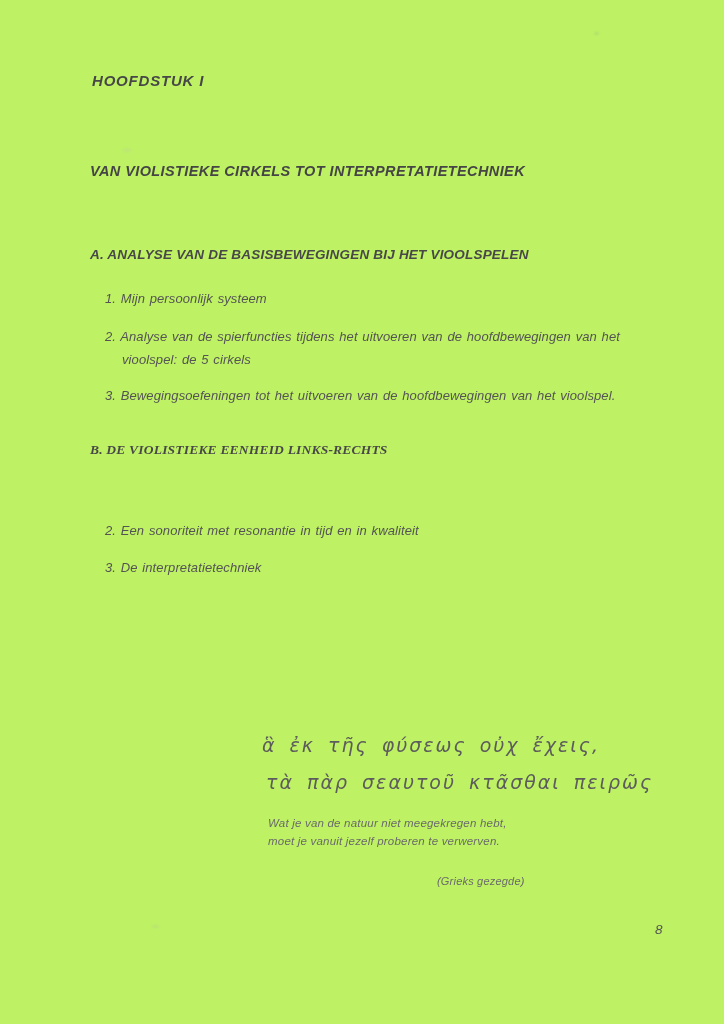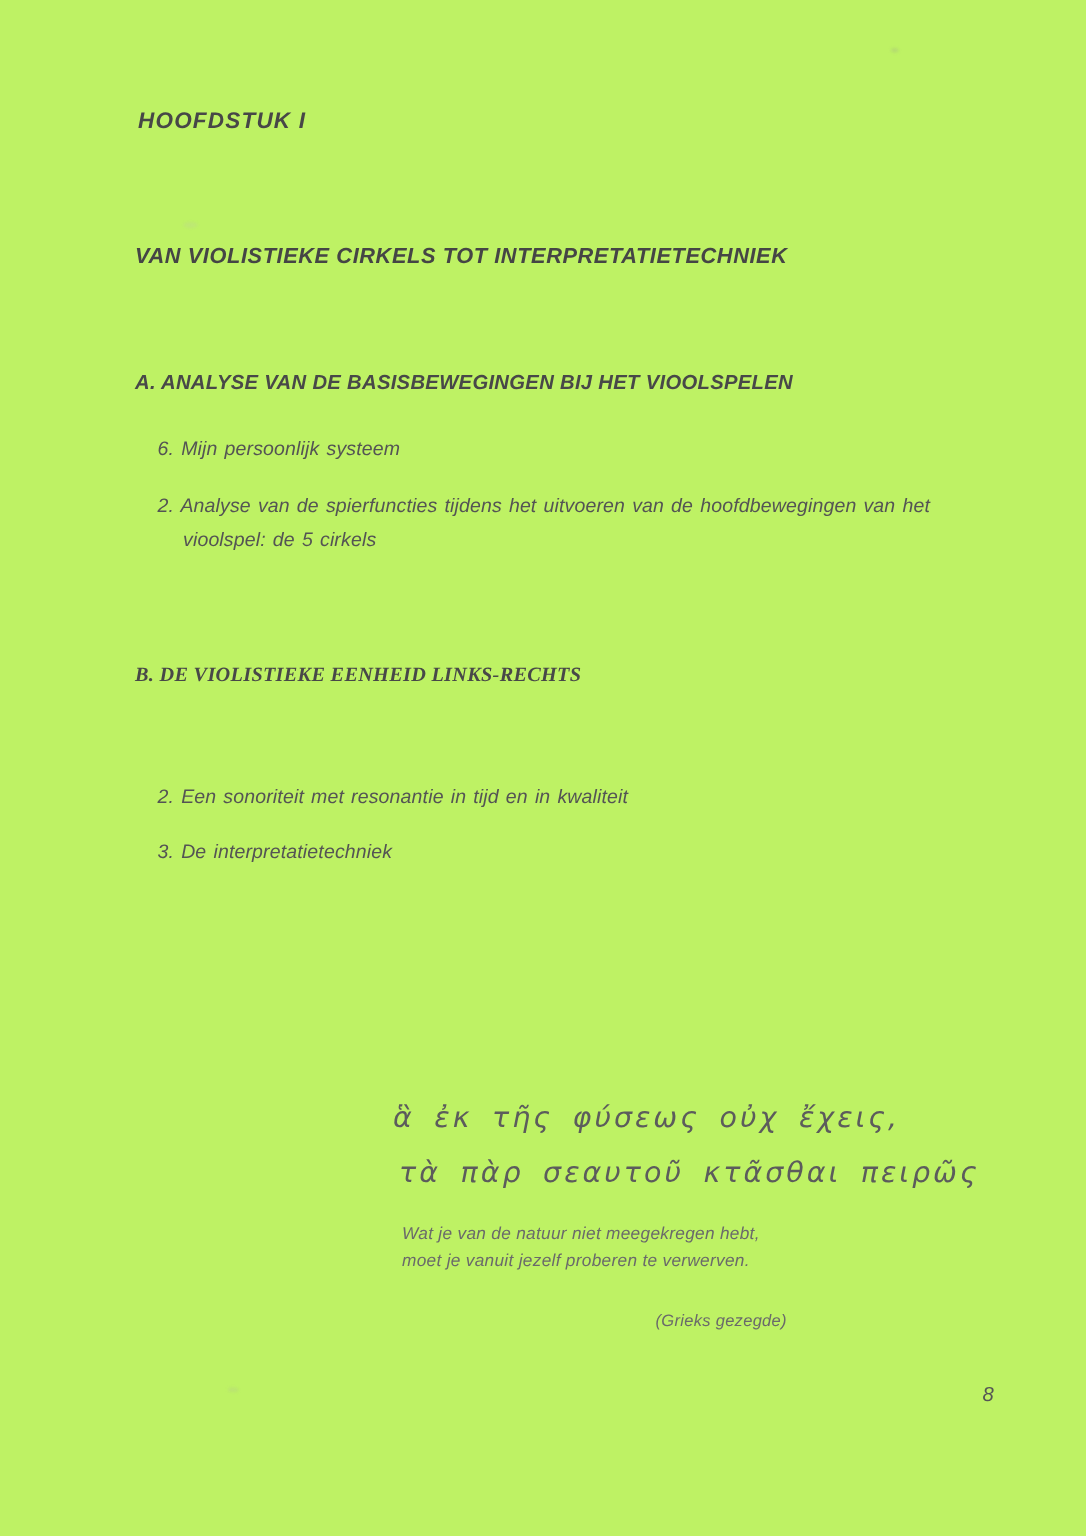--- a/index.html
+++ b/index.html
@@ -117,22 +117,23 @@
 <body>
 
 <div class="page">
 
   <div class="abs chapter-label">HOOFDSTUK I</div>
 
   <div class="abs doc-title">VAN VIOLISTIEKE CIRKELS TOT INTERPRETATIETECHNIEK</div>
 
   <div class="abs section-heading sec-a-heading">A. ANALYSE VAN DE BASISBEWEGINGEN BIJ HET VIOOLSPELEN</div>
 
-  <div class="abs item item-a1">6. Mijn persoonlijk systeem</div>
+  <div class="abs item item-a1">1. Mijn persoonlijk systeem</div>
   <div class="abs item item-wrap item-a2">2. Analyse van de spierfuncties tijdens het uitvoeren van de hoofdbewegingen van het vioolspel: de 5 cirkels</div>
+  <div class="abs item item-a3">3. Bewegingsoefeningen tot het uitvoeren van de hoofdbewegingen van het vioolspel.</div>
 
   <div class="abs section-heading sec-b-heading">B. DE VIOLISTIEKE EENHEID LINKS-RECHTS</div>
 
   <div class="abs item item-b2">2. Een sonoriteit met resonantie in tijd en in kwaliteit</div>
   <div class="abs item item-b3">3. De interpretatietechniek</div>
 
   <div class="abs greek-line greek-1">ἃ ἐκ τῆς φύσεως οὐχ ἔχεις,</div>
   <div class="abs greek-line greek-2">τὰ πὰρ σεαυτοῦ κτᾶσθαι πειρῶς</div>
 
   <div class="abs translation">Wat je van de natuur niet meegekregen hebt,

